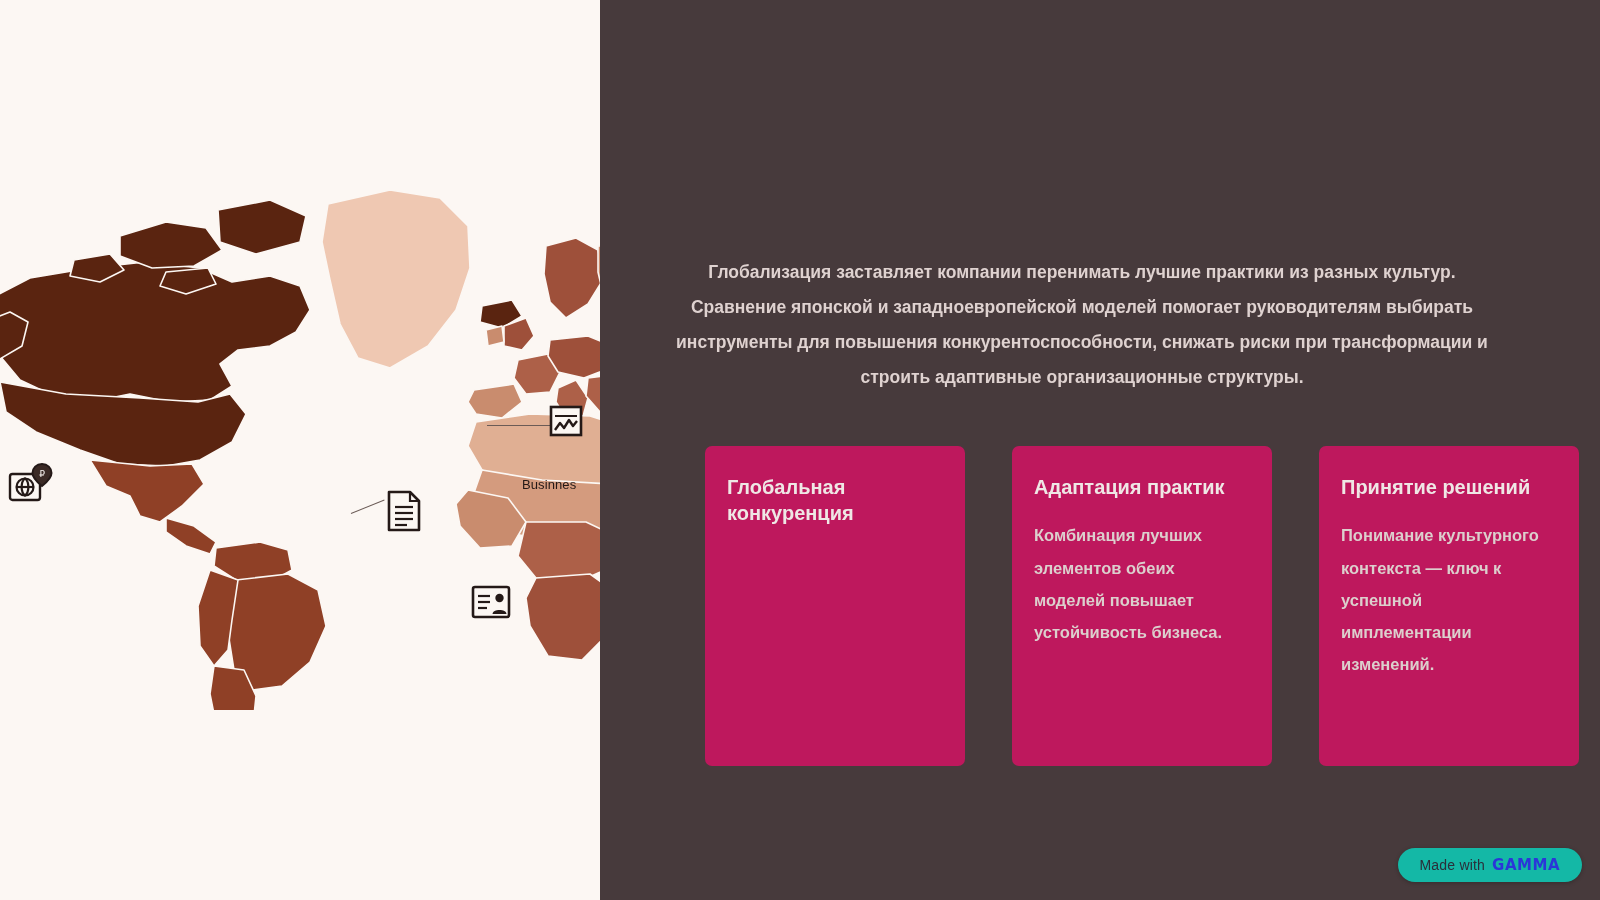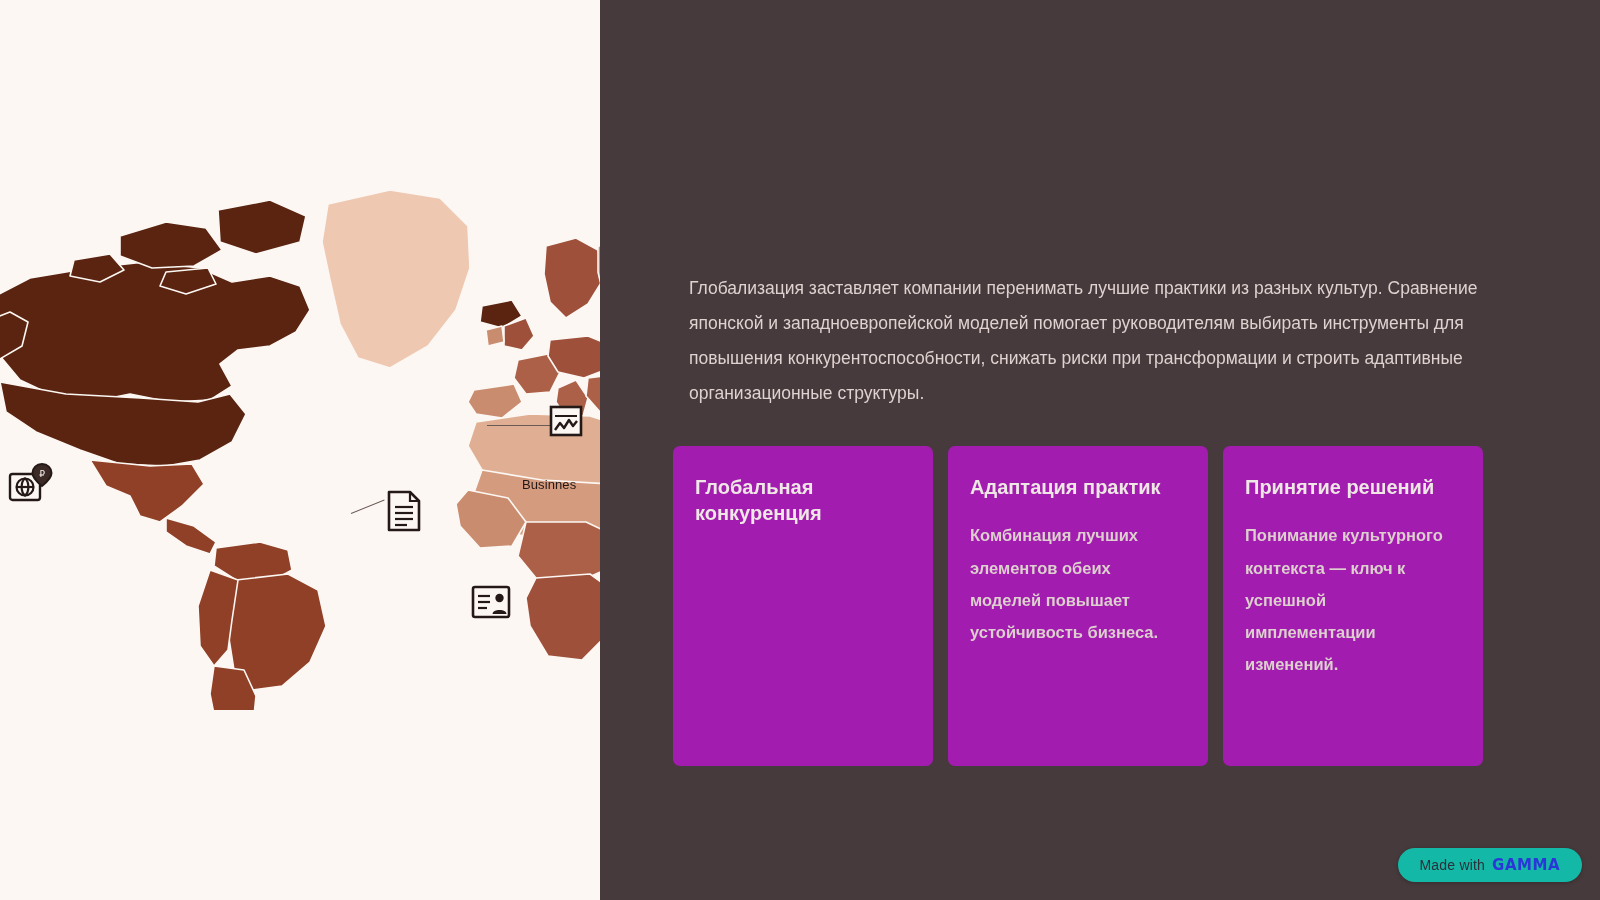--- a/index.html
+++ b/index.html
@@ -67,34 +67,35 @@
     position:absolute;left:0;top:112px;width:810px;
     font-size:37px;line-height:1.28;
     font-weight:700;color:#F5EFEC;
     letter-spacing:-.2px;
     margin:0;
   }
   .slide-body{
     position:absolute;left:0;top:255px;width:818px;
     font-size:17.5px;line-height:2.0;
     color:#DFD2D0;
-    font-weight:400;margin:16px;
+    font-weight:700;margin:0;text-align:center;
   }
 
   
   .cards{
     position:absolute;left:0;top:446px;
     display:flex;gap:15px;
   }
   .card{
     width:260px;min-height:320px;
-    background:#a21caf;
+    background:#be185d;
     border-radius:7px;
     padding:28px 22px 24px 22px;
     box-sizing:border-box;
+    margin-left:32px;
   }
   .card-title{
     font-size:20px;line-height:1.32;font-weight:700;
     color:#EFE7E5;margin:0 0 19px 0;
   }
   .card-text{
     font-size:16.5px;line-height:1.95;
     color:#DCCFCD;margin:0;font-weight:700;
   }
 

